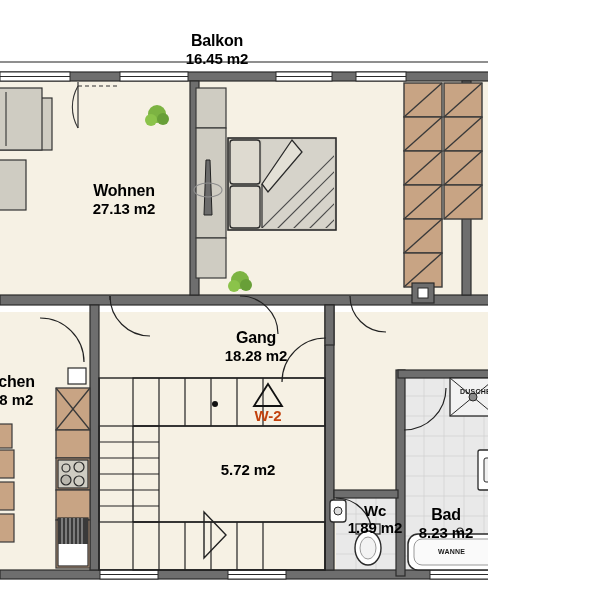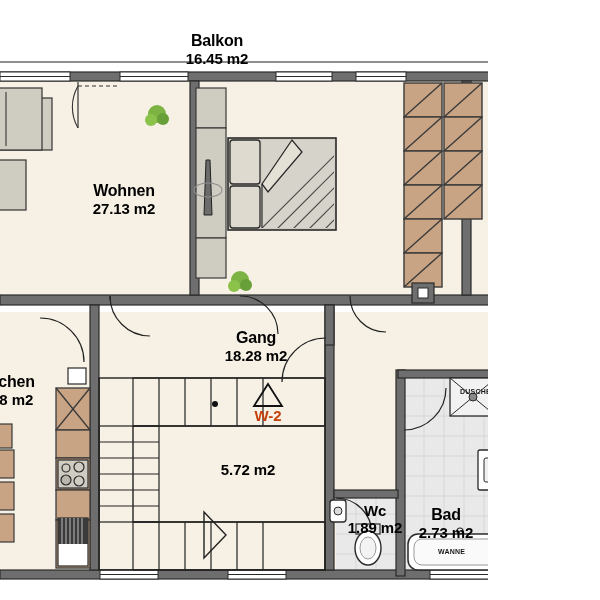--- a/index.html
+++ b/index.html
@@ -466,21 +466,21 @@
   <span class="rl-name">Gang</span>
   <span class="rl-area">18.28 m2</span>
 </div>
 
 <div class="room-label big" style="left:248px; top:461px; transform:translateX(-50%);">
   <span class="rl-area">5.72 m2</span>
 </div>
 
 <div class="room-label big" style="left:446px; top:466px; transform:translateX(-50%);margin-top:41px;">
   <span class="rl-name">Bad</span>
-  <span class="rl-area">2.73 m2</span>
+  <span class="rl-area">8.23 m2</span>
 </div>
 
 <div class="room-label" style="left:375px; top:503px; transform:translateX(-50%);">
   <span class="rl-name">Wc</span>
   <span class="rl-area">1.89 m2</span>
 </div>
 
 <div class="room-label big" style="left:583px; top:432px; transform:translateX(-50%);">
   <span class="rl-name">Zimmer</span>
   <span class="rl-area">15.19 m2</span>

